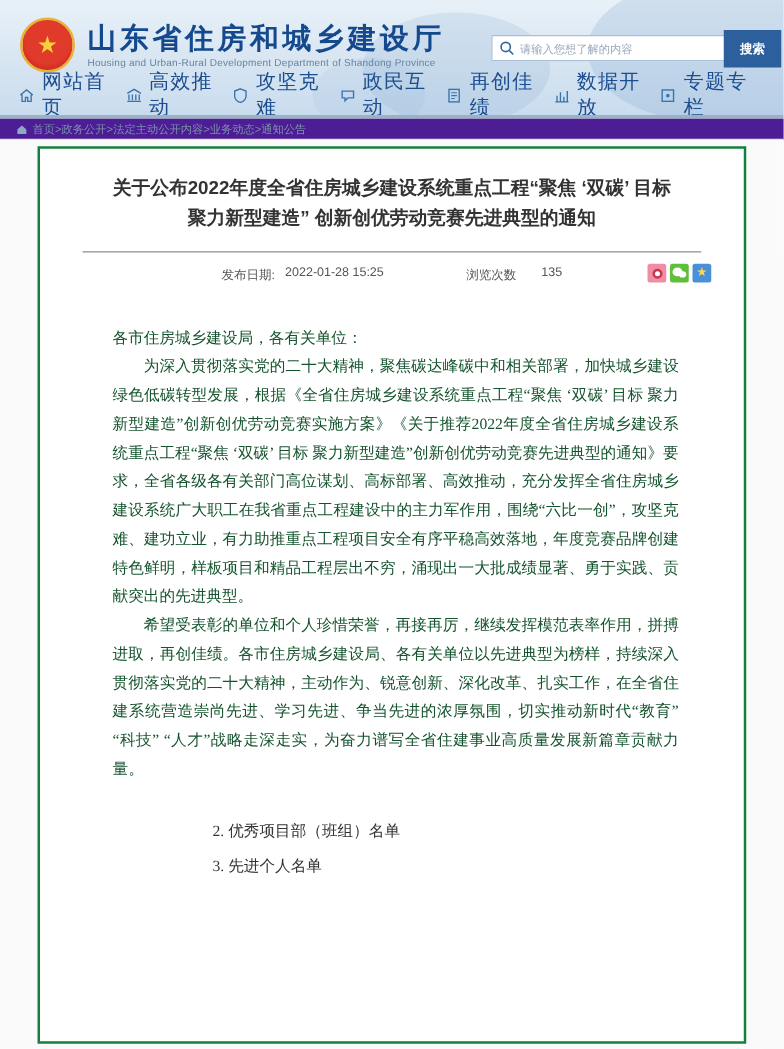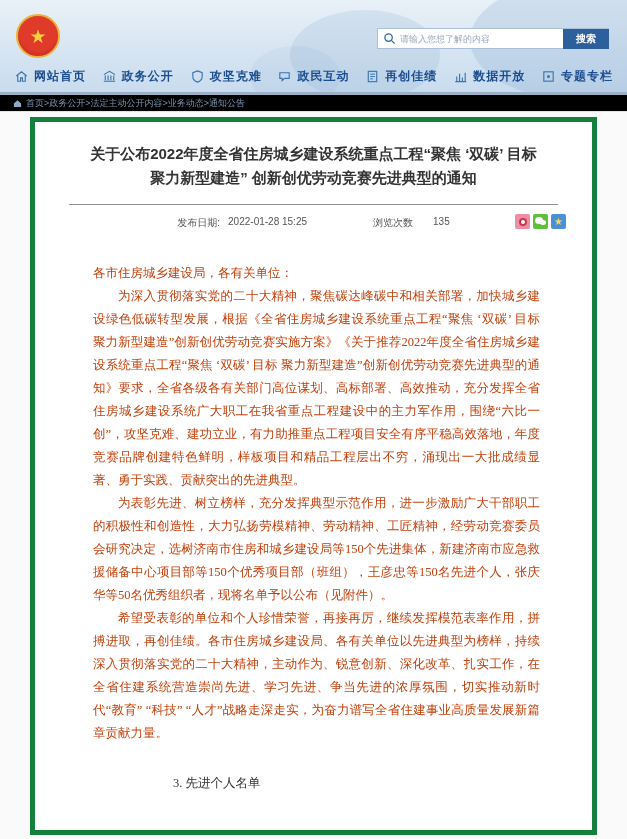--- a/index.html
+++ b/index.html
@@ -23,49 +23,49 @@
     width:44px; height:44px; border-radius:50%;
     background:radial-gradient(circle at 50% 42%, #e03a2a 58%, #b71f16 100%);
     border:2px solid #e8b33a; display:flex; align-items:center; justify-content:center;
     flex-shrink:0;
   }
   .emblem span { color:#f7d03c; font-size:19px; line-height:1; }
   .titles { margin-left:10px; }
   .site-title { font-size:23px; font-weight:bold; color:#15498e; letter-spacing:3px; line-height:26px; }
   .site-sub { font-size:8px; color:#66839f; margin-top:3px; letter-spacing:0.2px; }
   .search-bar {
-    position:absolute; right:18px; top:28px; width:232px; height:21px;
+    position:absolute; right:2px; top:28px; width:232px; height:21px;
     background:#fff; border:1px solid #a9c0d8; display:flex; align-items:center;
   }
   .search-icon { width:22px; display:flex; justify-content:center; }
   .search-input {
     flex:1; border:none; outline:none; font-size:9px; color:#444; background:transparent;
     font-family:"Liberation Sans",sans-serif;
   }
   .search-input::placeholder { color:#9aa9bb; }
   .search-btn {
-    width:46px; height:20px; margin:-1px -1px -1px 0; border:none;
+    width:46px; height:30px; margin:-1px -1px -1px 0; border:none;
     background:#2c5f9b; color:#fff; font-size:10px; font-weight:bold; cursor:pointer;
     font-family:Liberation Sans, sans-serif;
   }
   
   .nav { position:relative; display:flex; align-items:center; justify-content:space-between; padding:0 14px; height:28px; }
   .nav-item { display:flex; align-items:center; gap:5px; cursor:pointer; }
   .nav-item svg { display:block; }
-  .nav-label { font-size:12px; font-weight:bold; color:#1b4d8f; letter-spacing:1px; }
+  .nav-label { font-size:16px; font-weight:normal; color:#1b4d8f; letter-spacing:1px; }
   .top-divider { height:3px; background:#9db1c6; }
   
   .breadcrumb {
-    height:17px; background:#000000; border-bottom:1px solid #e3e3e3;
+    height:17px; background:#4c1d95; border-bottom:1px solid #e3e3e3;
     display:flex; align-items:center; padding-left:13px; gap:4px;text-align:center;
   }
   .breadcrumb-text { font-size:9px; color:#7c92ab; }
   
   .card {
-    width:567px; margin:5px auto 0; background:#fff; border:5px solid #15803d;
+    width:567px; margin:5px auto 0; background:#fff; border:2px solid #15803d;
     height:718px; position:relative;
   }
   .article-title {
     font-size:15px; font-weight:bold; color:#333; text-align:center;
     line-height:24px; padding:20px 55px 10px;
   }
   .title-rule { border:none; border-top:1px solid #8f8f8f; margin:4px 34px 0; }
   .meta { position:relative; display:flex; justify-content:center; gap:20px; padding:11px 0 6px; font-size:10px; color:#555; }
   .meta .gap { width:26px; }
   .share { position:absolute; right:26px; top:9px; display:flex; gap:3px; }
@@ -73,41 +73,45 @@
   .share-weibo { background:#ef8da4; }
   .share-weibo i { width:8px; height:8px; border-radius:50%; background:#fff; border:2px solid #c8374e; display:block; }
   .share-wechat { background:#5fbe3c; position:relative; }
   .share-wechat i, .share-wechat b { position:absolute; background:#fff; border-radius:50%; display:block; }
   .share-wechat i { width:8px; height:7px; left:2px; top:3px; }
   .share-wechat b { width:6px; height:5px; left:7px; top:6px; }
   .share-fav { background:#4a90d9; color:#ffd84d; font-size:10px; line-height:1; }
   
   .body-text {
     font-family:"Liberation Serif","DejaVu Serif",serif;
-    font-size:12.5px; color:#c2410c; line-height:23px;
+    font-size:12.5px; color:#14532d; line-height:23px;
     padding:26px 52px 0 58px; text-align:justify;
   }
   .body-text p { text-indent:2em; }
   .body-text .salutation { text-indent:0; }
   
   .attach-block { font-family:"Liberation Serif","DejaVu Serif",serif; font-size:12.5px; color:#333; padding:24px 0 0 95px; line-height:28px; }
   .attach-line2 { padding-left:43px; }
 </style>
 </head>
 <body>
 
 <div class="top">
   <div class="wm1"></div>
   <div class="wm2"></div>
   <div class="wm3"></div>
 
   <div class="header-row">
     <div class="emblem">
         <span>★</span>
       </div>
+    <div class="titles">
+      <div class="site-title">山东省住房和城乡建设厅</div>
+      <div class="site-sub">Housing and Urban-Rural Development Department of Shandong Province</div>
+    </div>
     <div class="search-bar">
       <span class="search-icon">
         <svg width="13" height="13" viewBox="0 0 14 14">
             <circle cx="6" cy="6" r="4" fill="none" stroke="#35699f" stroke-width="1.4"></circle>
             <line x1="9" y1="9" x2="12.5" y2="12.5" stroke="#35699f" stroke-width="1.4"></line>
           </svg>
       </span>
       <input class="search-input" type="text" placeholder="请输入您想了解的内容" style="">
       <button class="search-btn">搜索</button>
     </div>
@@ -117,21 +121,21 @@
     <div class="nav-item">
       <svg width="15" height="15" viewBox="0 0 16 16">
           <path d="M2.5 7.5 L8 3 L13.5 7.5 M4 7 V13 H7 V9.5 H9 V13 H12 V7" fill="none" stroke="#3a74ad" stroke-width="1.2"></path>
         </svg>
       <span class="nav-label">网站首页</span>
     </div>
     <div class="nav-item">
       <svg width="15" height="15" viewBox="0 0 16 16">
           <path d="M2 6 L8 2.5 L14 6 M3.5 7 V12 M6.5 7 V12 M9.5 7 V12 M12.5 7 V12 M2 13 H14" fill="none" stroke="#3a74ad" stroke-width="1.2"></path>
         </svg>
-      <span class="nav-label">政务公开</span>
+      <span class="nav-label">高效推动</span>
     </div>
     <div class="nav-item">
       <svg width="15" height="15" viewBox="0 0 16 16">
           <path d="M8 2 L13 4 V8 C13 11 11 13 8 14 C5 13 3 11 3 8 V4 Z" fill="none" stroke="#3a74ad" stroke-width="1.2"></path>
         </svg>
       <span class="nav-label">攻坚克难</span>
     </div>
     <div class="nav-item">
       <svg width="15" height="15" viewBox="0 0 16 16">
           <path d="M3 4 H13 V10 H8 L5.5 12.5 V10 H3 Z" fill="none" stroke="#3a74ad" stroke-width="1.2"></path>
@@ -188,22 +192,22 @@
           <i></i>
           <b></b>
         </span>
       <span class="share-ic share-fav">★</span>
     </div>
   </div>
 
   <div class="body-text">
     <p class="salutation">各市住房城乡建设局，各有关单位：</p>
     <p>为深入贯彻落实党的二十大精神，聚焦碳达峰碳中和相关部署，加快城乡建设绿色低碳转型发展，根据《全省住房城乡建设系统重点工程“聚焦 ‘双碳’ 目标 聚力新型建造”创新创优劳动竞赛实施方案》《关于推荐2022年度全省住房城乡建设系统重点工程“聚焦 ‘双碳’ 目标 聚力新型建造”创新创优劳动竞赛先进典型的通知》要求，全省各级各有关部门高位谋划、高标部署、高效推动，充分发挥全省住房城乡建设系统广大职工在我省重点工程建设中的主力军作用，围绕“六比一创”，攻坚克难、建功立业，有力助推重点工程项目安全有序平稳高效落地，年度竞赛品牌创建特色鲜明，样板项目和精品工程层出不穷，涌现出一大批成绩显著、勇于实践、贡献突出的先进典型。</p>
-    <p>为表彰先进、树立榜样，充分发挥典型示范作用，进一步激励广大干部职工的积极性和创造性，大力弘扬劳模精神、劳动精神、工匠精神，经劳动竞赛委员会研究决定，选树济南市住房和城乡建设局等150个先进集体，新建济南市应急救援储备中心项目部等150个优秀项目部（班组），王彦忠等150名先进个人，张庆华等50名优秀组织者，现将名单予以公布（见附件）。</p>
     <p>希望受表彰的单位和个人珍惜荣誉，再接再厉，继续发挥模范表率作用，拼搏进取，再创佳绩。各市住房城乡建设局、各有关单位以先进典型为榜样，持续深入贯彻落实党的二十大精神，主动作为、锐意创新、深化改革、扎实工作，在全省住建系统营造崇尚先进、学习先进、争当先进的浓厚氛围，切实推动新时代“教育” “科技” “人才”战略走深走实，为奋力谱写全省住建事业高质量发展新篇章贡献力量。</p>
   </div>
 
   <div class="attach-block">
+    <div class="attach-line2"><span>2. 优秀项目部（班组）名单</span></div>
     <div class="attach-line2"><span>3. 先进个人名单</span></div>
 
   </div>
 
 </div>
 
 </body></html>

